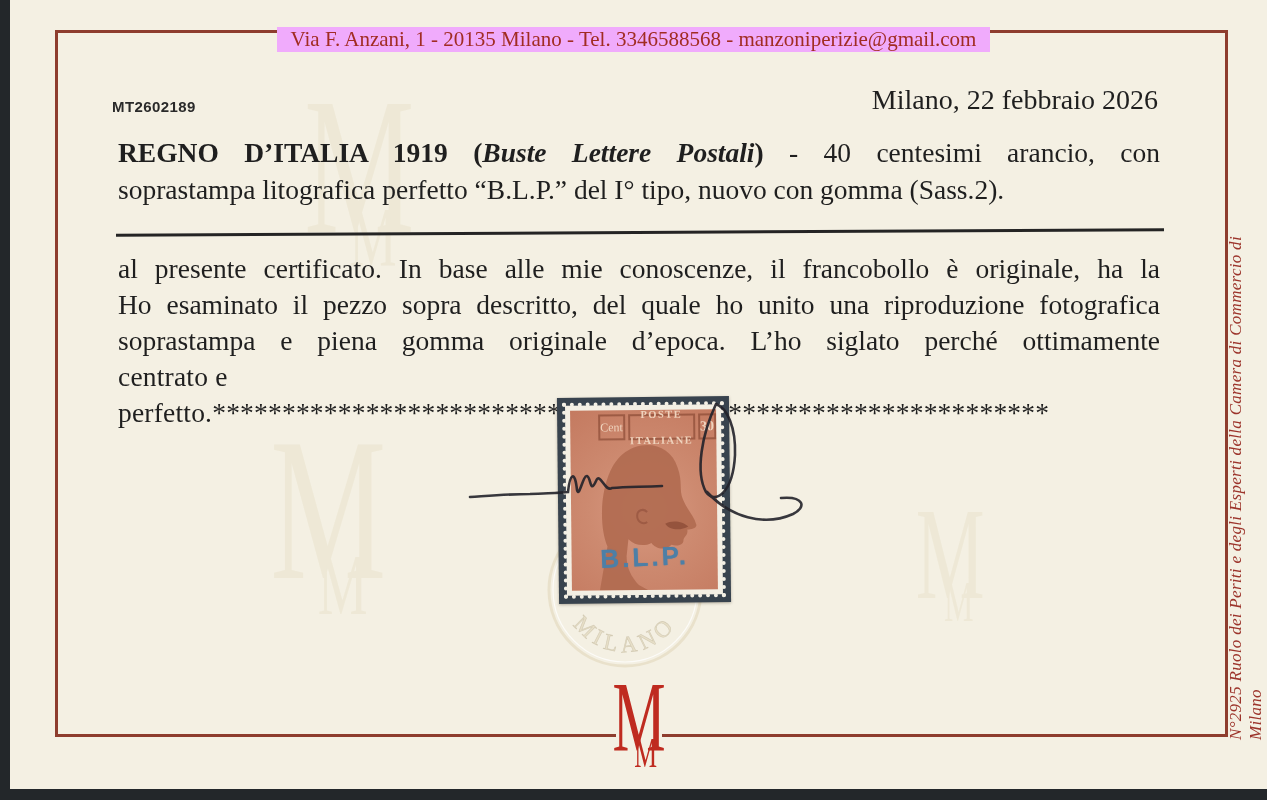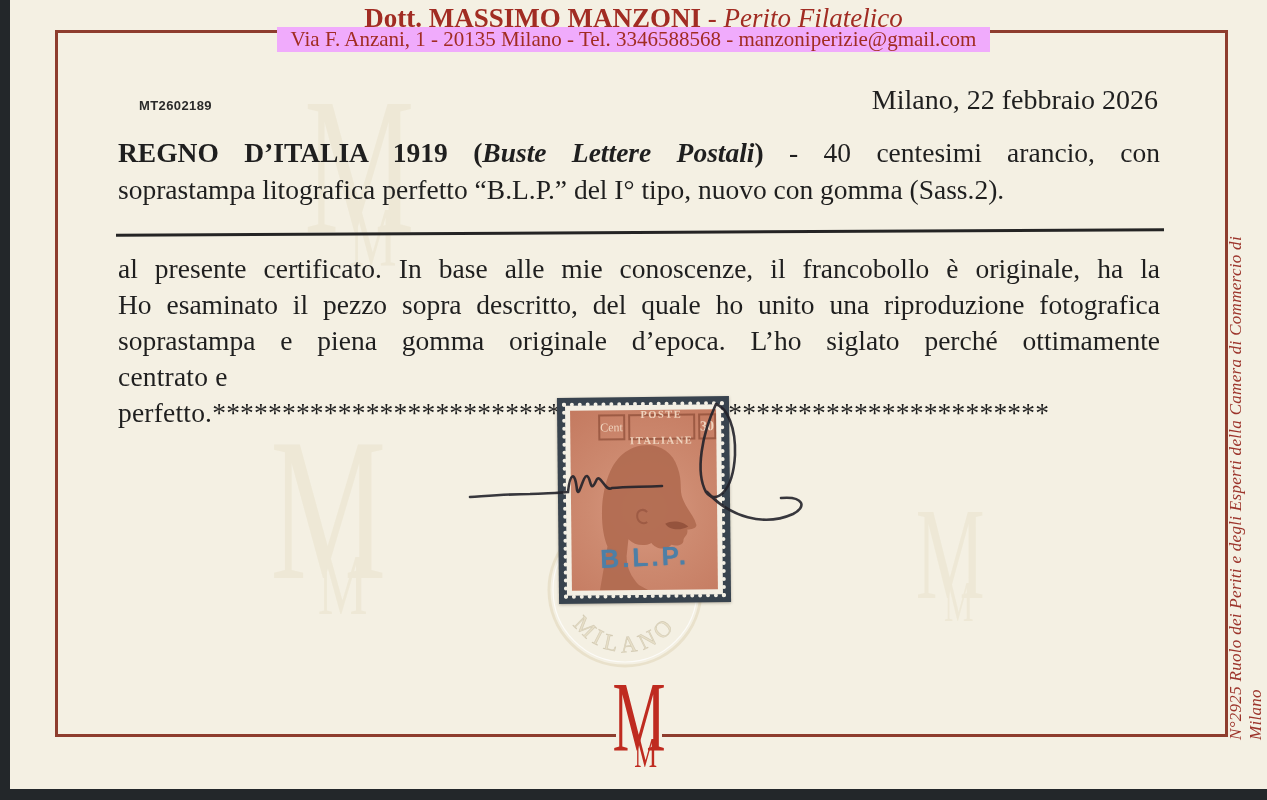--- a/index.html
+++ b/index.html
@@ -23,21 +23,21 @@
   .hdr1{position:absolute;left:0;top:3px;width:1267px;text-align:center;z-index:4;
         font-size:27px;color:#a12c23;}
   .hdr1 .nm{font-weight:bold;}
   .hdr1 .role{font-style:italic;}
   .hdr2{position:absolute;left:0;top:27px;width:1267px;text-align:center;z-index:4;}
   .hdr2 span{display:inline-block;background:#f0abfc;padding:0 14px;
         font-size:21px;color:#a12c23;}
 
   .certnum{position:absolute;left:112px;top:98px;z-index:4;
         font-family:"Liberation Sans","DejaVu Sans",sans-serif;
-        font-weight:bold;font-size:13px;letter-spacing:.4px;color:#2a2a2a;margin-left:27px;}
+        font-weight:bold;font-size:15px;letter-spacing:.4px;color:#2a2a2a;}
   .date{position:absolute;left:760px;top:84px;width:398px;text-align:right;z-index:4;
         font-size:28px;}
 
   .titleblk{position:absolute;left:118px;top:134px;width:1042px;z-index:4;
         font-size:27.5px;line-height:37px;}
   .just{text-align:justify;text-align-last:justify;}
   .titleblk .b{font-weight:bold;}
   .titleblk .bi{font-weight:bold;font-style:italic;}
 
   .divider{position:absolute;left:116px;top:231px;width:1048px;height:2.5px;
@@ -113,23 +113,20 @@
   </svg>
   <svg class="wm" style="left:269px;top:426px;width:118px;height:190px;" viewBox="0 0 60 100" preserveAspectRatio="none">
     <use href="#monogram" fill="#eae3cd"></use>
   </svg>
   <svg class="wm" style="left:915px;top:500px;width:70px;height:122px;" viewBox="0 0 60 100" preserveAspectRatio="none">
     <use href="#monogram" fill="#eae3cd"></use>
   </svg>
 
   <div class="frame"></div>
 
-  <div class="hdr1">
-    <span class="nm">Dott. MASSIMO MANZONI</span><span> - </span><span class="role">Perito Filatelico</span>
-  </div>
   <div class="hdr2">
     <span>Via F. Anzani, 1 - 20135 Milano - Tel. 3346588568 - manzoniperizie@gmail.com</span>
   </div>
 
   <div class="certnum">MT2602189</div>
   <div class="date">Milano, 22 febbraio 2026</div>
 
   <div class="titleblk">
     <div class="just"><span class="b">REGNO D’ITALIA 1919 (</span><span class="bi">Buste Lettere Postali</span><span class="b">)</span><span> - 40 centesimi arancio, con</span></div>
     <div>soprastampa litografica perfetto “B.L.P.” del I° tipo, nuovo con gomma (Sass.2).</div>

